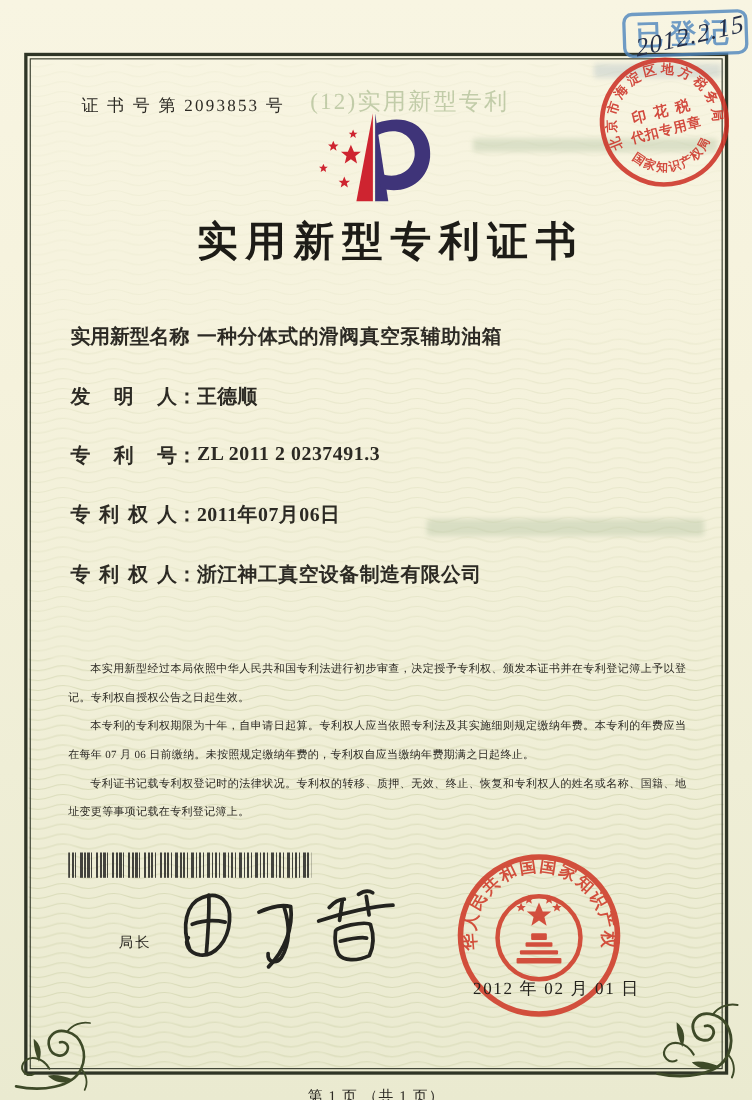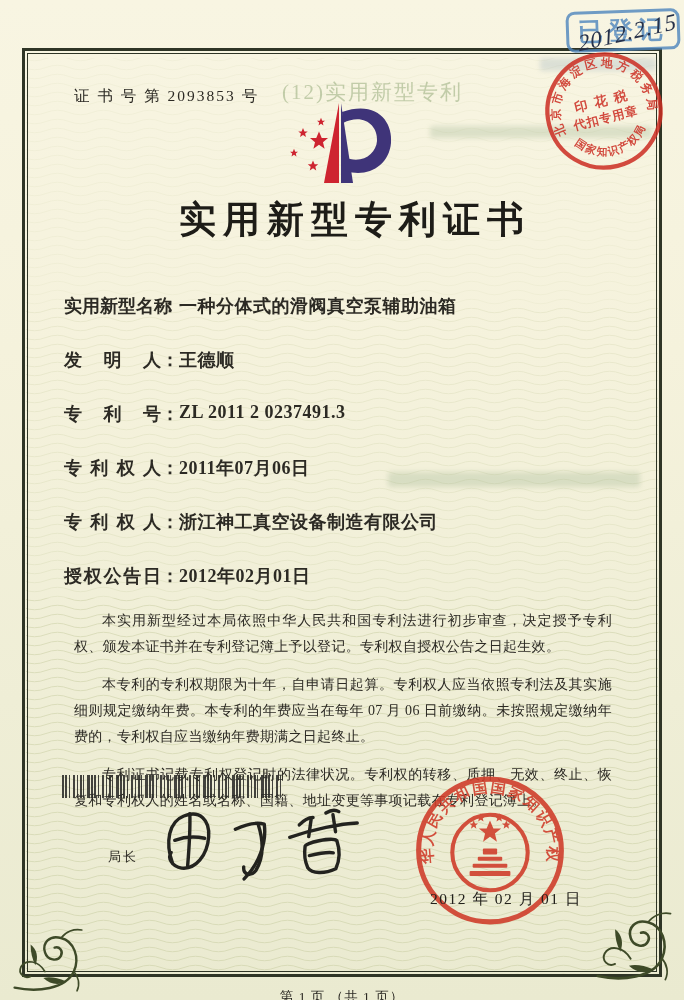--- a/index.html
+++ b/index.html
@@ -22,21 +22,21 @@
   .smudge2{left:430px;top:126px;width:222px;height:12px;}
   .smudge3{left:388px;top:472px;width:252px;height:15px;}
   .doc-title{left:0;top:195px;width:100%;text-align:center;
         font-size:37px;font-weight:700;letter-spacing:7px;color:#1d1c17;padding-left:13px;}
   .fields{left:64px;top:294px;width:560px;font-size:18px;font-weight:bold;}
   .field-row{height:22px;margin-bottom:32px;white-space:nowrap;}
   .field-label{display:inline-block;width:97px;text-align:justify;text-align-last:justify;vertical-align:top;}
   .field-sep{display:inline-block;vertical-align:top;}
   .field-value{display:inline-block;vertical-align:top;letter-spacing:.5px;}
   .body-text{left:62px;top:596px;width:562px;}
-  .body-text p{margin:12px;font-size:14px;line-height:26px;text-indent:2em;
+  .body-text p{margin:0;font-size:10px;line-height:26px;text-indent:2em;
         text-align:justify;letter-spacing:.3px;}
   .barcode{left:62px;top:775px;width:221px;height:23px;opacity:.88;
         background:repeating-linear-gradient(90deg,
           #2b2b28 0 1.5px,transparent 1.5px 3px,
           #2b2b28 3px 5px,transparent 5px 6.5px,
           #2b2b28 6.5px 7.5px,transparent 7.5px 10.5px,
           #2b2b28 10.5px 13px,transparent 13px 14.5px);}
   .director-title{left:108px;top:848px;font-size:13px;letter-spacing:2px;}
   .signature-svg{left:150px;top:796px;width:242px;height:102px;}
   .visually-hidden{position:absolute;width:1px;height:1px;overflow:hidden;
@@ -117,23 +117,20 @@
     </div>
     <div class="field-row">
       <span class="field-label">专利号</span><span class="field-sep">：</span><span class="field-value">ZL 2011 2 0237491.3</span>
     </div>
     <div class="field-row">
       <span class="field-label">专利权人</span><span class="field-sep">：</span><span class="field-value">2011年07月06日</span>
     </div>
     <div class="field-row">
       <span class="field-label">专利权人</span><span class="field-sep">：</span><span class="field-value">浙江神工真空设备制造有限公司</span>
     </div>
-    <div class="field-row">
-      <span class="field-label">授权公告日</span><span class="field-sep">：</span><span class="field-value">2012年02月01日</span>
-    </div>
   </div>
 
   <div class="abs body-text">
     <p>本实用新型经过本局依照中华人民共和国专利法进行初步审查，决定授予专利权、颁发本证书并在专利登记簿上予以登记。专利权自授权公告之日起生效。</p>
     <p>本专利的专利权期限为十年，自申请日起算。专利权人应当依照专利法及其实施细则规定缴纳年费。本专利的年费应当在每年 07 月 06 日前缴纳。未按照规定缴纳年费的，专利权自应当缴纳年费期满之日起终止。</p>
     <p>专利证书记载专利权登记时的法律状况。专利权的转移、质押、无效、终止、恢复和专利权人的姓名或名称、国籍、地址变更等事项记载在专利登记簿上。</p>
   </div>
 
   <div class="abs barcode"></div>
 

